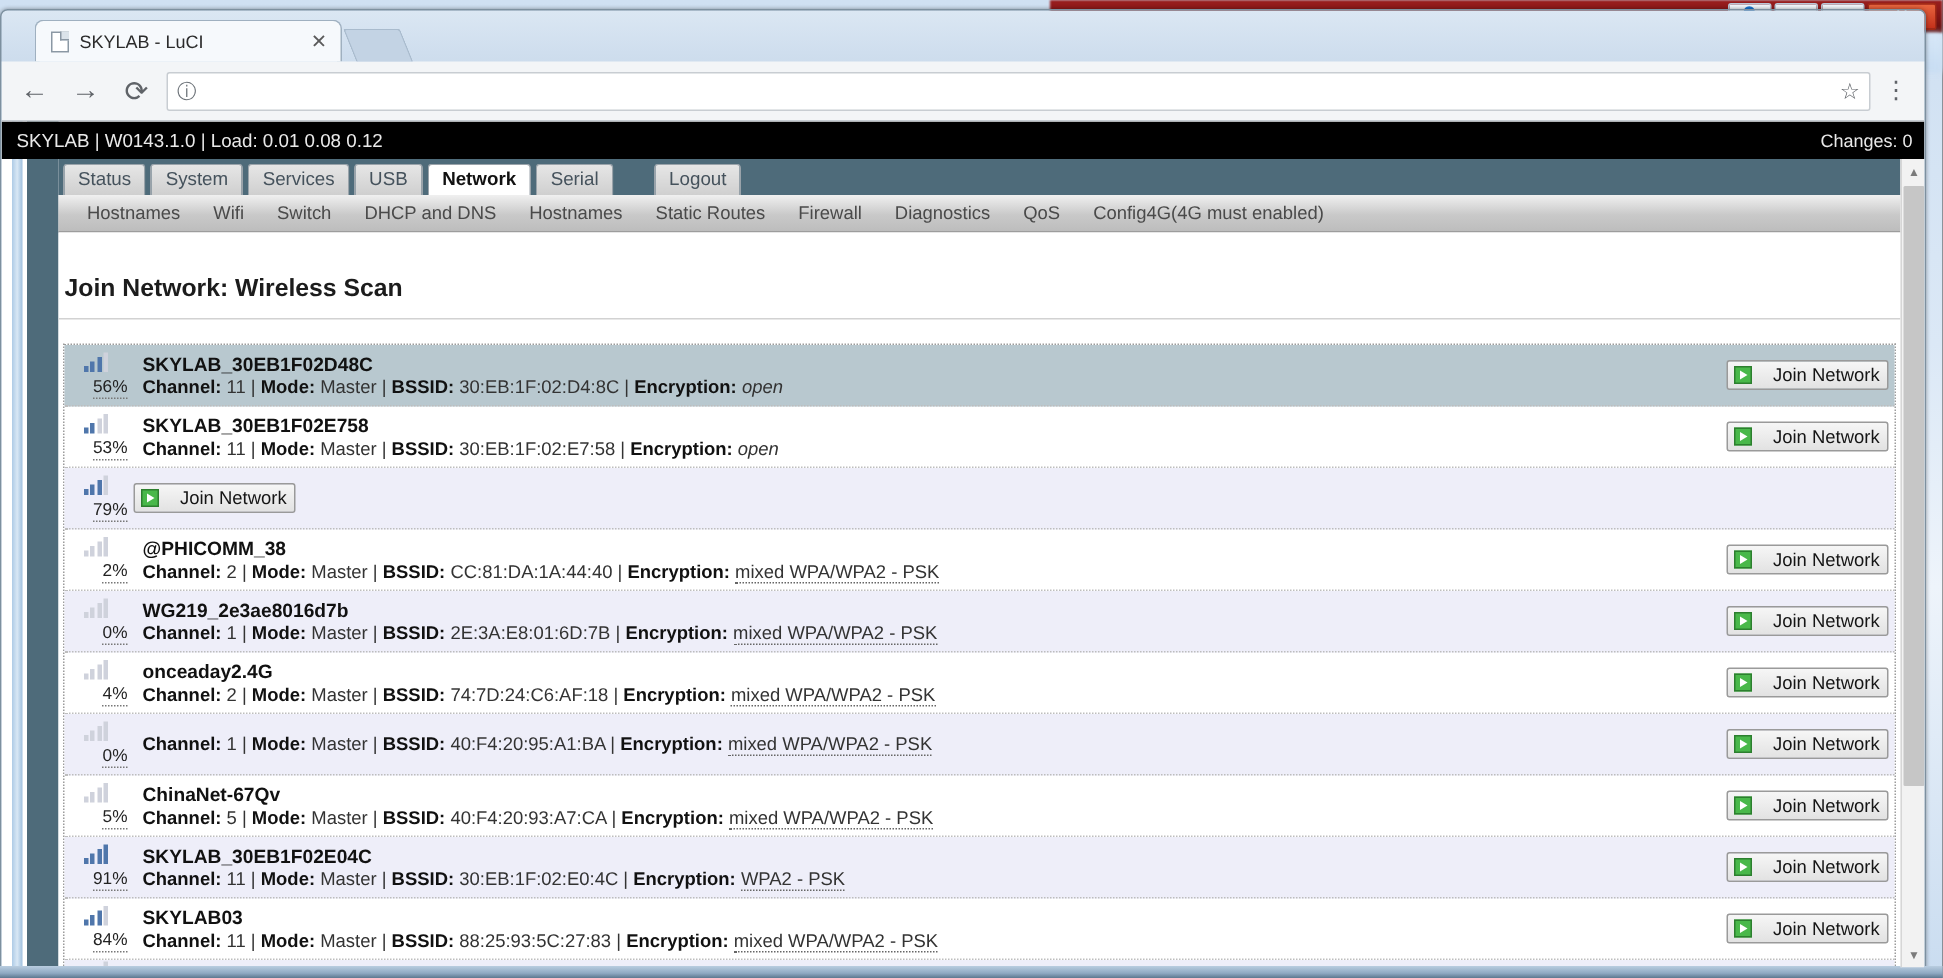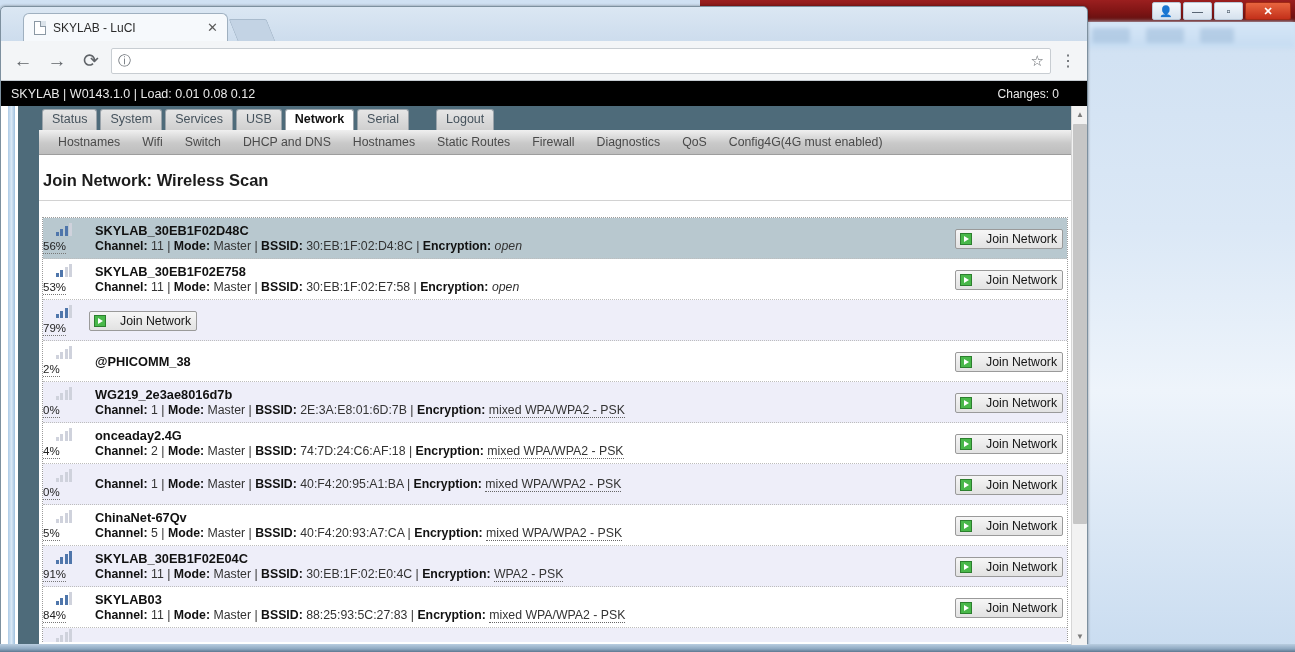--- a/index.html
+++ b/index.html
@@ -36,21 +36,21 @@
     border-radius: 2px;
   }
   .bgbtn.close {
     width: 46px;
     background: linear-gradient(180deg,#e8653f 0%, #c3301a 100%);
     color:#fff; font-weight: bold; border-color:#a22a16;
   }
 
   
   #chrome {
-    position: absolute; left: 0; top: 6px; width: 1088px; height: 644px;
+    position: absolute; left: 0; top: 6px; width: 1284px; height: 644px;
     background: linear-gradient(180deg,#dbe7f3 0%, #cfdeee 28px, #c9d9ea 46px);
     border: 1px solid #7d909f;
     border-radius: 5px 5px 0 0;
     box-shadow: 0 0 3px rgba(0,0,0,.4);
     overflow: hidden;
   }
   #tabstrip { position: relative; height: 34px; }
   #tab {
     position: absolute; left: 22px; top: 6px; width: 205px; height: 28px;
     background: #f6f9fc;
@@ -103,21 +103,21 @@
   #page-left-edge { position:absolute; left:0; top:0; width:17px; bottom:0; background:#fff;}
   #page-left-edge:before{
     content:""; position:absolute; left:7px; top:0; width:7px; bottom:0;
     background: linear-gradient(90deg,#aecbe6,#d8e7f5,#9fc0de);
   }
 
   #topblack {
     position: absolute; left: 0; right: 0; top: 0; height: 25px;
     background: #000; color: #e9e9e9; font-size: 12.5px;
     display: flex; align-items: center; justify-content: space-between;
-    padding: 0 28px 0 10px; z-index: 5;
+    padding: 0 8px 0 10px; z-index: 5;
   }
   #topblack .left { font-weight: normal; }
   #topblack .right { font-size: 12px; }
 
   #maintabs {
     position: absolute; left: 38px; right: 16px; top: 25px; height: 24px;
     background: #4e6b7a; display: flex; align-items: flex-end; padding-left: 3px; gap: 3px;
   }
   .mtab {
     height: 21px; padding: 0 9px; font-size: 12.5px; color: #45525c;
@@ -137,37 +137,37 @@
     display: flex; align-items: center; gap: 0px; padding-left: 8px;
   }
   .stab { font-size: 12.3px; color: #4a4a4a; padding: 0 11px; white-space: nowrap; }
 
   #content {
     position: absolute; left: 38px; right: 16px; top: 74px; bottom: 0;
     background: #fff; overflow: hidden;
   }
   #page-title {
     font-size: 16.5px; font-weight: bold; color: #1c1c1c;
-    padding: 16px 0 10px 4px; border-bottom: 1px solid #d2d2d2; margin: 0 0 0 0;
+    padding: 28px 0 10px 4px; border-bottom: 1px solid #d2d2d2; margin: 0 0 0 0;
   }
   #scan-box {
     margin: 16px 3px 0 3px; border: 1px dotted #9b9b9b; border-bottom: none;
     background: #fff;
   }
   .row {
     display: flex; align-items: center; height: 41px;
     border-bottom: 1px dotted #bdbdbd;
     position: relative;
   }
   .row.alt { background: #eeeef9; }
   .row.sel { background: #b8c8cf; }
   .row.partial { height: 14px; overflow: hidden; border-bottom: none;}
 
   .sigcell {
-    width: 46px; flex: none; text-align: left;
+    width: 46px; flex: none; text-align: right;
     padding-right: 4px;
   }
   .bars { height: 14px; display: flex; align-items: flex-end; gap: 1.5px; justify-content: center;}
   .bar { width: 3px; background: #cfd2dc; }
   .bar.on { background: #4f76ab; }
   .bar.b1 { height: 4px; } .bar.b2 { height: 7px; } .bar.b3 { height: 10px; } .bar.b4 { height: 13px; }
   .pct {
     font-size: 11.5px; color: #222; border-bottom: 1px dotted #777;
     display: inline-block; line-height: 13px; margin-top: 1px;
   }
@@ -343,20 +343,21 @@
           </div>
           <div class="row">
             <div class="sigcell"><div class="bars">
                 <span class="bar b1"></span>
                 <span class="bar b2"></span>
                 <span class="bar b3"></span>
                 <span class="bar b4"></span>
               </div><div class="pct">2%</div></div>
             <div class="info">
               <div class="ssid">@PHICOMM_38</div>
+              <div class="meta"><b>Channel:</b> <span class="val">2</span> | <b>Mode:</b> <span class="val">Master</span> | <b>BSSID:</b> <span class="val">CC:81:DA:1A:44:40</span> | <b>Encryption:</b> <span class="val enc-psk">mixed WPA/WPA2 - PSK</span></div>
             </div>
             <div class="joincell"><span class="joinbtn">
                 <span class="joinicon"></span>
                 <span>Join Network</span>
               </span></div>
           </div>
           <div class="row alt">
             <div class="sigcell"><div class="bars">
                 <span class="bar b1"></span>
                 <span class="bar b2"></span>

